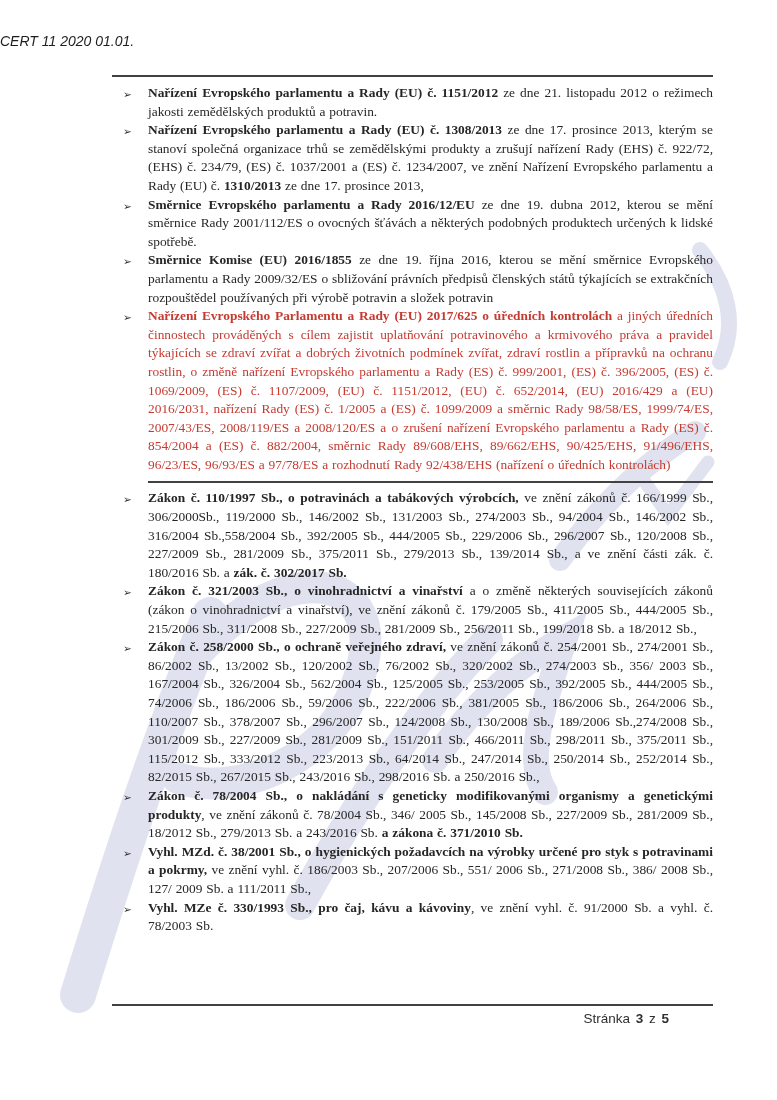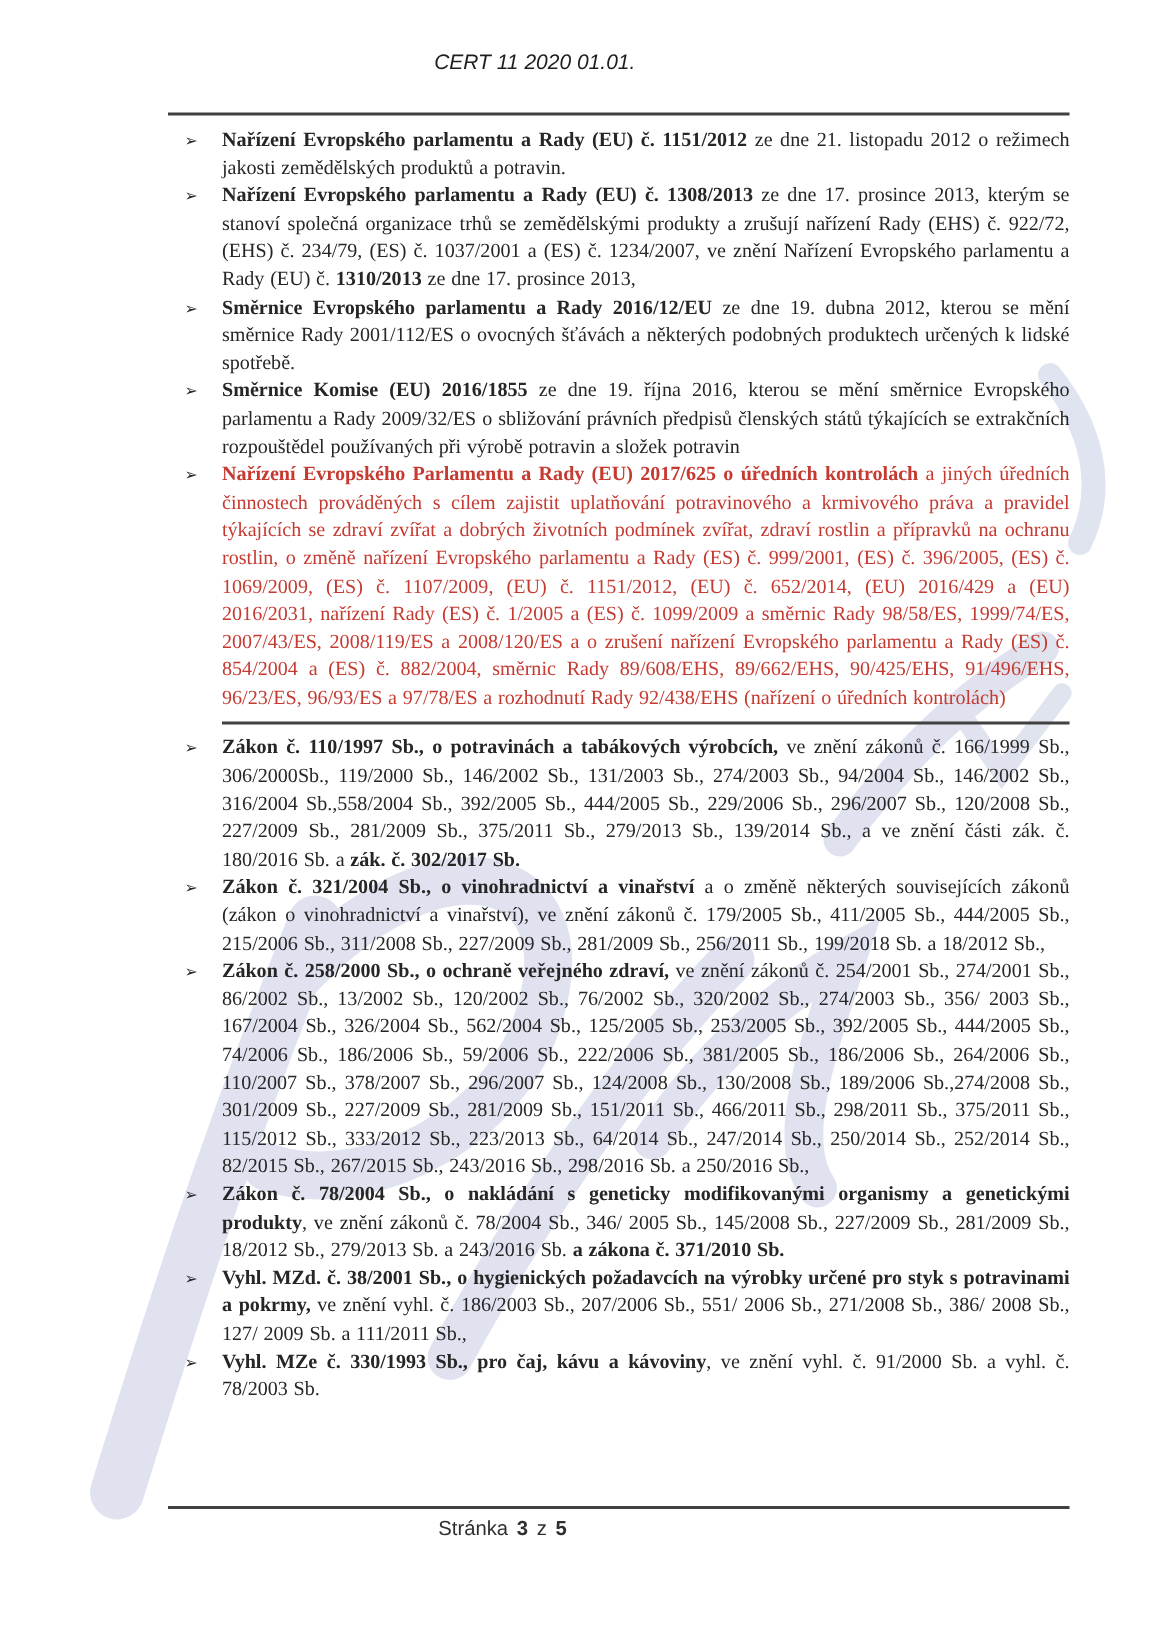--- a/index.html
+++ b/index.html
@@ -7,21 +7,21 @@
     position:relative;
     width:777px;height:1100px;
     background:#ffffff;
     overflow:hidden;
     font-family:"Liberation Serif",serif;
     color:var(--ink,#262626);
   }
   .watermark{position:absolute;left:0;top:0;z-index:0;}
   .header{
     position:absolute;top:33px;left:0;width:713px;
-    text-align:center;
+    text-align:left;
     font-family:"Liberation Sans",sans-serif;
     font-style:italic;
     font-size:14px;
     color:#1e1e1e;
     z-index:2;
   }
   .rule{position:absolute;height:0;border-top:2px solid var(--rule,#414141);z-index:2;}
   .rule-top{top:75px;left:112px;width:601px;}
   .rule-bottom{top:1004px;left:112px;width:601px;}
   .content{
@@ -48,21 +48,21 @@
   .item.red .item-text{color:var(--red,#c53a31);}
   .item.red .marker{color:#2a2a2a;}
   .rule-mid{
     border:none;
     border-top:2px solid var(--rule,#414141);
     margin:7px 0 6px 25px;
     width:calc(100% - 25px);
   }
   .footer{
     position:absolute;top:1011px;left:0;width:670px;
-    text-align:center;
+    text-align:right;
     font-family:"Liberation Sans",sans-serif;
     font-size:13.5px;
     color:#2f2f2f;
     z-index:2;
   }
   .footer b{font-weight:bold;}
   .footer span,.footer b{padding:0 1px;}
 </style>
 </head>
 <body>
@@ -109,21 +109,21 @@
         </div>
       </div>
     <hr class="rule-mid">
     <div class="group" id="group-1">
         <div class="item">
           <span class="marker">➢</span>
           <div class="item-text"><span class="b">Zákon č. 110/1997 Sb., o potravinách a tabákových výrobcích,</span><span> ve znění zákonů č. 166/1999 Sb., 306/2000Sb., 119/2000 Sb., 146/2002 Sb., 131/2003 Sb., 274/2003 Sb., 94/2004 Sb., 146/2002 Sb., 316/2004 Sb.,558/2004 Sb., 392/2005 Sb., 444/2005 Sb., 229/2006 Sb., 296/2007 Sb., 120/2008 Sb., 227/2009 Sb., 281/2009 Sb., 375/2011 Sb., 279/2013 Sb., 139/2014 Sb., a ve znění části zák. č. 180/2016 Sb. a </span><span class="b">zák. č. 302/2017 Sb.</span></div>
         </div>
         <div class="item">
           <span class="marker">➢</span>
-          <div class="item-text"><span class="b">Zákon č. 321/2004 Sb., o vinohradnictví a vinařství</span><span> a o změně některých souvisejících zákonů (zákon o vinohradnictví a vinařství), ve znění zákonů č. 179/2005 Sb., 411/2005 Sb., 444/2005 Sb., 215/2006 Sb., 311/2008 Sb., 227/2009 Sb., 281/2009 Sb., 256/2011 Sb., 199/2018 Sb. a 18/2012 Sb.,</span></div>
+          <div class="item-text"><span class="b">Zákon č. 321/2003 Sb., o vinohradnictví a vinařství</span><span> a o změně některých souvisejících zákonů (zákon o vinohradnictví a vinařství), ve znění zákonů č. 179/2005 Sb., 411/2005 Sb., 444/2005 Sb., 215/2006 Sb., 311/2008 Sb., 227/2009 Sb., 281/2009 Sb., 256/2011 Sb., 199/2018 Sb. a 18/2012 Sb.,</span></div>
         </div>
         <div class="item">
           <span class="marker">➢</span>
           <div class="item-text"><span class="b">Zákon č. 258/2000 Sb., o ochraně veřejného zdraví,</span><span> ve znění zákonů č. 254/2001 Sb., 274/2001 Sb., 86/2002 Sb., 13/2002 Sb., 120/2002 Sb., 76/2002 Sb., 320/2002 Sb., 274/2003 Sb., 356/ 2003 Sb., 167/2004 Sb., 326/2004 Sb., 562/2004 Sb., 125/2005 Sb., 253/2005 Sb., 392/2005 Sb., 444/2005 Sb., 74/2006 Sb., 186/2006 Sb., 59/2006 Sb., 222/2006 Sb., 381/2005 Sb., 186/2006 Sb., 264/2006 Sb., 110/2007 Sb., 378/2007 Sb., 296/2007 Sb., 124/2008 Sb., 130/2008 Sb., 189/2006 Sb.,274/2008 Sb., 301/2009 Sb., 227/2009 Sb., 281/2009 Sb., 151/2011 Sb., 466/2011 Sb., 298/2011 Sb., 375/2011 Sb., 115/2012 Sb., 333/2012 Sb., 223/2013 Sb., 64/2014 Sb., 247/2014 Sb., 250/2014 Sb., 252/2014 Sb., 82/2015 Sb., 267/2015 Sb., 243/2016 Sb., 298/2016 Sb. a 250/2016 Sb.,</span></div>
         </div>
         <div class="item">
           <span class="marker">➢</span>
           <div class="item-text"><span class="b">Zákon č. 78/2004 Sb., o nakládání s geneticky modifikovanými organismy a genetickými produkty</span><span>, ve znění zákonů č. 78/2004 Sb., 346/ 2005 Sb., 145/2008 Sb., 227/2009 Sb., 281/2009 Sb., 18/2012 Sb., 279/2013 Sb. a 243/2016 Sb. </span><span class="b">a zákona č. 371/2010 Sb.</span></div>
         </div>
         <div class="item">

